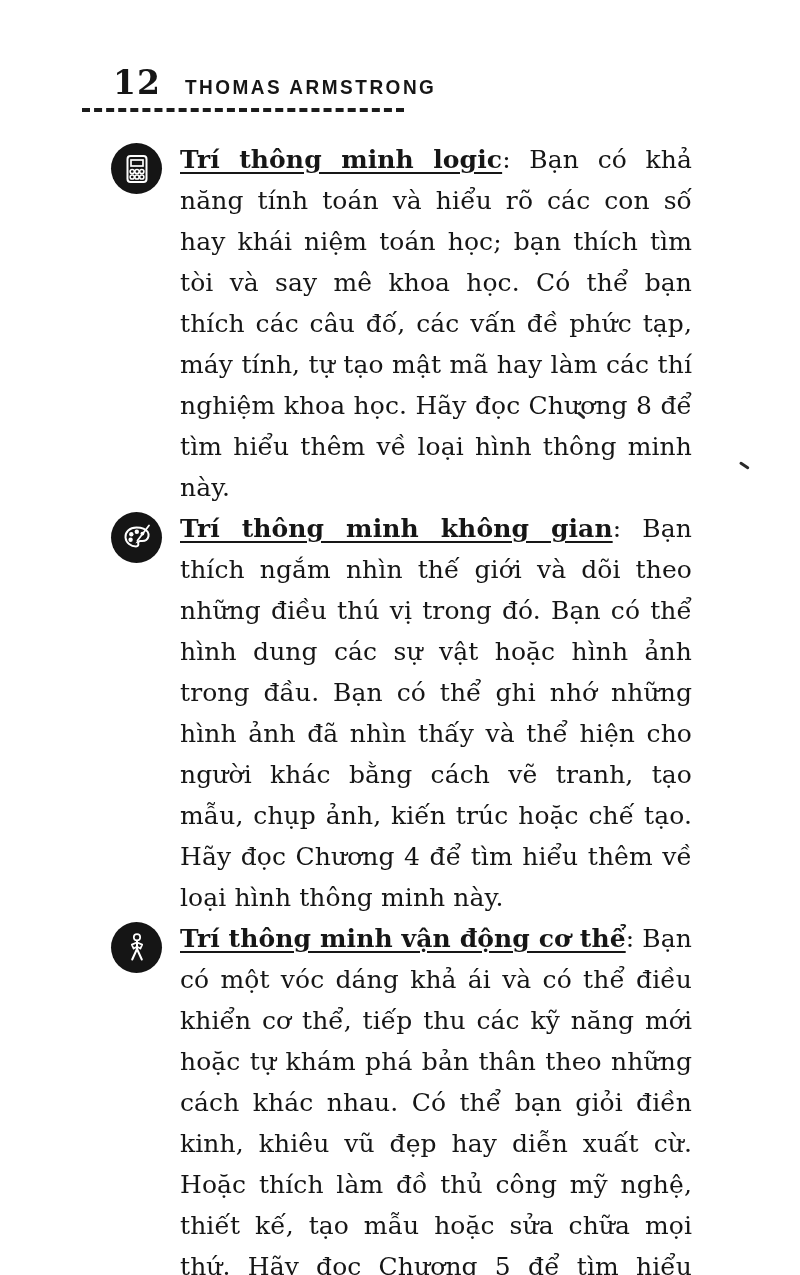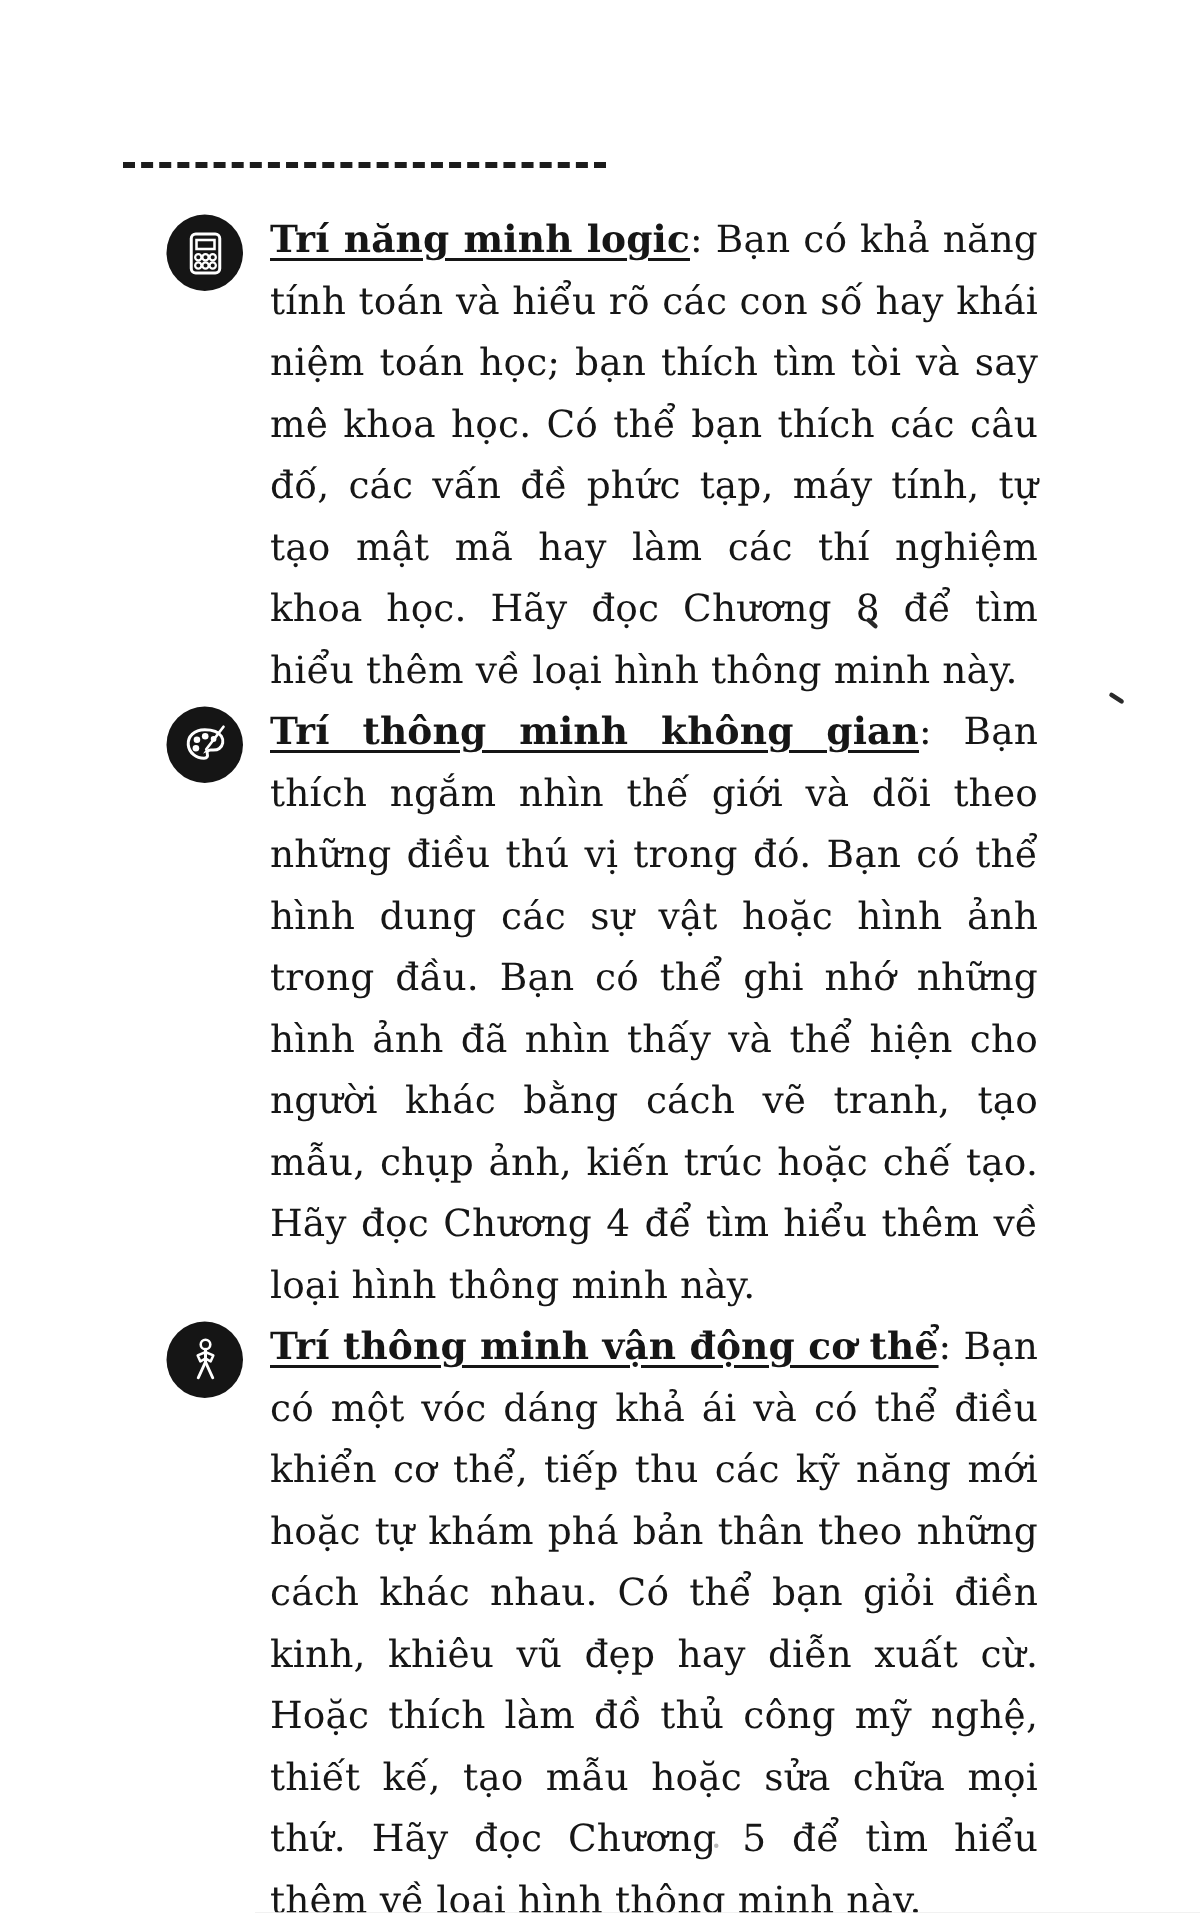--- a/index.html
+++ b/index.html
@@ -94,38 +94,42 @@
   }
   .artifact.a1 { left: 577px; top: 414px; width: 9px;  height: 2.5px; transform: rotate(42deg); }
   .artifact.a2 { left: 739px; top: 464px; width: 11px; height: 2.5px; transform: rotate(33deg); }
   .artifact.a3 { left: 476px; top: 1229px; width: 3px; height: 3px; background:#b9b9b9; border-radius:50%; }
 </style>
 </head>
 <body>
 
 <div class="page">
 
+  <div class="running-header">
+    <span class="page-number">12</span>
+    <span class="running-title">THOMAS ARMSTRONG</span>
+  </div>
   <div class="dashed-rule"></div>
 
   <main class="body-column">
 
     <section class="entry">
       <span class="icon-circle">
         <svg width="34" height="34" viewBox="0 0 34 34">
           <rect x="7.5" y="4" width="19" height="26" rx="3" fill="none" stroke="#fff" stroke-width="2"></rect>
           <rect x="11" y="8" width="12" height="6" fill="none" stroke="#fff" stroke-width="1.7"></rect>
           <circle cx="12.2" cy="19.5" r="2.1" fill="none" stroke="#fff" stroke-width="1.5"></circle>
           <circle cx="17" cy="19.5" r="2.1" fill="none" stroke="#fff" stroke-width="1.5"></circle>
           <circle cx="21.8" cy="19.5" r="2.1" fill="none" stroke="#fff" stroke-width="1.5"></circle>
           <circle cx="12.2" cy="25" r="2.1" fill="none" stroke="#fff" stroke-width="1.5"></circle>
           <circle cx="17" cy="25" r="2.1" fill="none" stroke="#fff" stroke-width="1.5"></circle>
           <circle cx="21.8" cy="25" r="2.1" fill="none" stroke="#fff" stroke-width="1.5"></circle>
         </svg>
       </span>
-      <p class="entry-text"><span class="entry-heading">Trí năng minh logic</span><span>: Bạn có khả năng tính toán và hiểu rõ các con số hay khái niệm toán học; bạn thích tìm tòi và say mê khoa học. Có thể bạn thích các câu đố, các vấn đề phức tạp, máy tính, tự tạo mật mã hay làm các thí nghiệm khoa học. Hãy đọc Chương 8 để tìm hiểu thêm về loại hình thông minh này.</span></p>
+      <p class="entry-text"><span class="entry-heading">Trí thông minh logic</span><span>: Bạn có khả năng tính toán và hiểu rõ các con số hay khái niệm toán học; bạn thích tìm tòi và say mê khoa học. Có thể bạn thích các câu đố, các vấn đề phức tạp, máy tính, tự tạo mật mã hay làm các thí nghiệm khoa học. Hãy đọc Chương 8 để tìm hiểu thêm về loại hình thông minh này.</span></p>
     </section>
 
     <section class="entry">
       <span class="icon-circle">
         <svg width="34" height="34" viewBox="0 0 34 34">
           <path d="M16.5 6.5 C9.5 6.5 5 11 5.5 16.5 C6 22 11 25.5 16 25.5 C18.2 25.5 18.6 24 18.2 22.6 C17.8 21.2 18.6 20 20.4 20 C22.4 20 24.4 20.4 26.2 19 C28.6 17.2 29.4 13.6 27.6 10.8 C25.6 7.8 21.6 6.5 16.5 6.5 Z" fill="none" stroke="#fff" stroke-width="2"></path>
           <circle cx="11.3" cy="13.2" r="2.2" fill="#fff"></circle>
           <circle cx="16.8" cy="10.8" r="2.2" fill="#fff"></circle>
           <circle cx="22.4" cy="12.6" r="1.9" fill="#fff"></circle>
           <circle cx="10.6" cy="18.8" r="2.2" fill="#fff"></circle>

